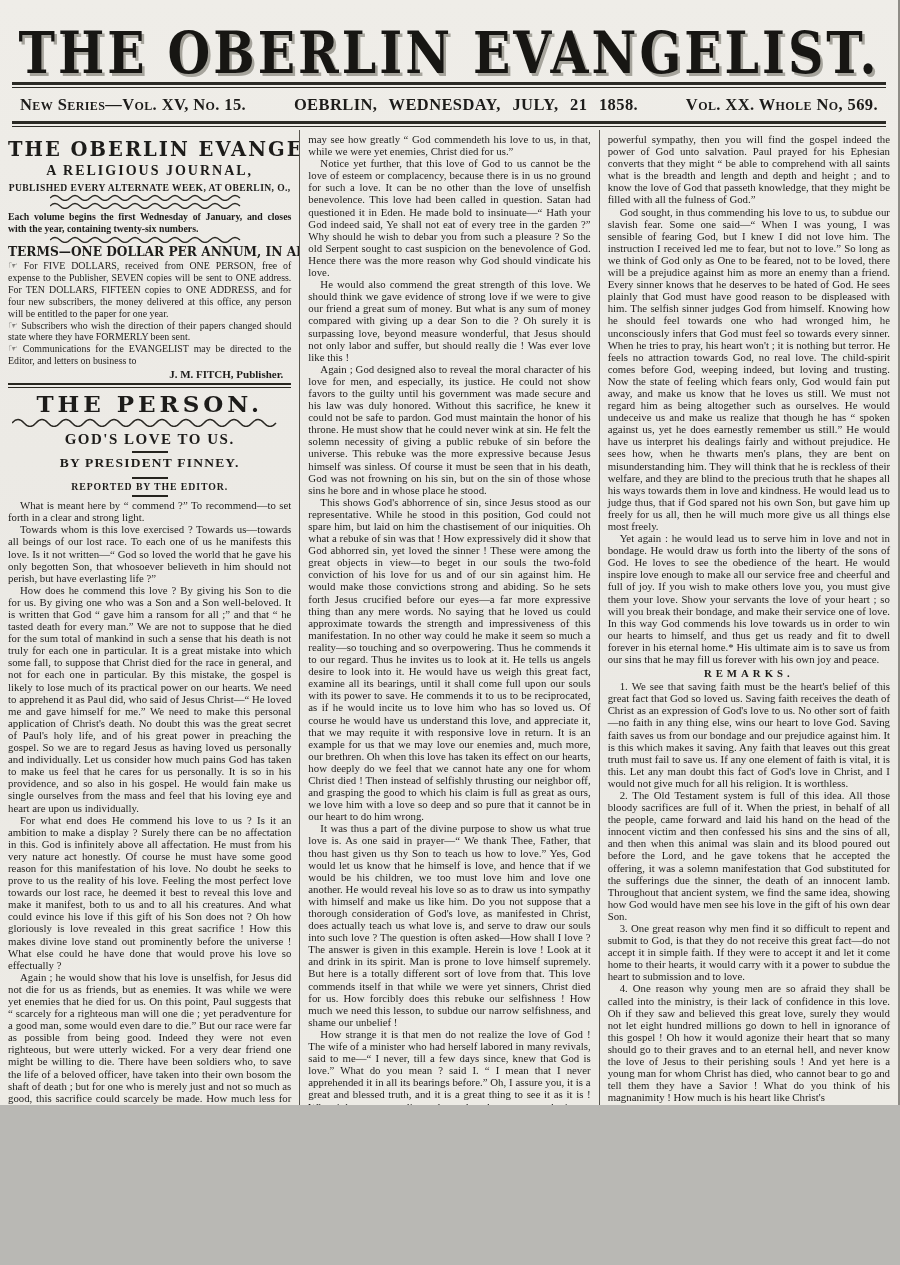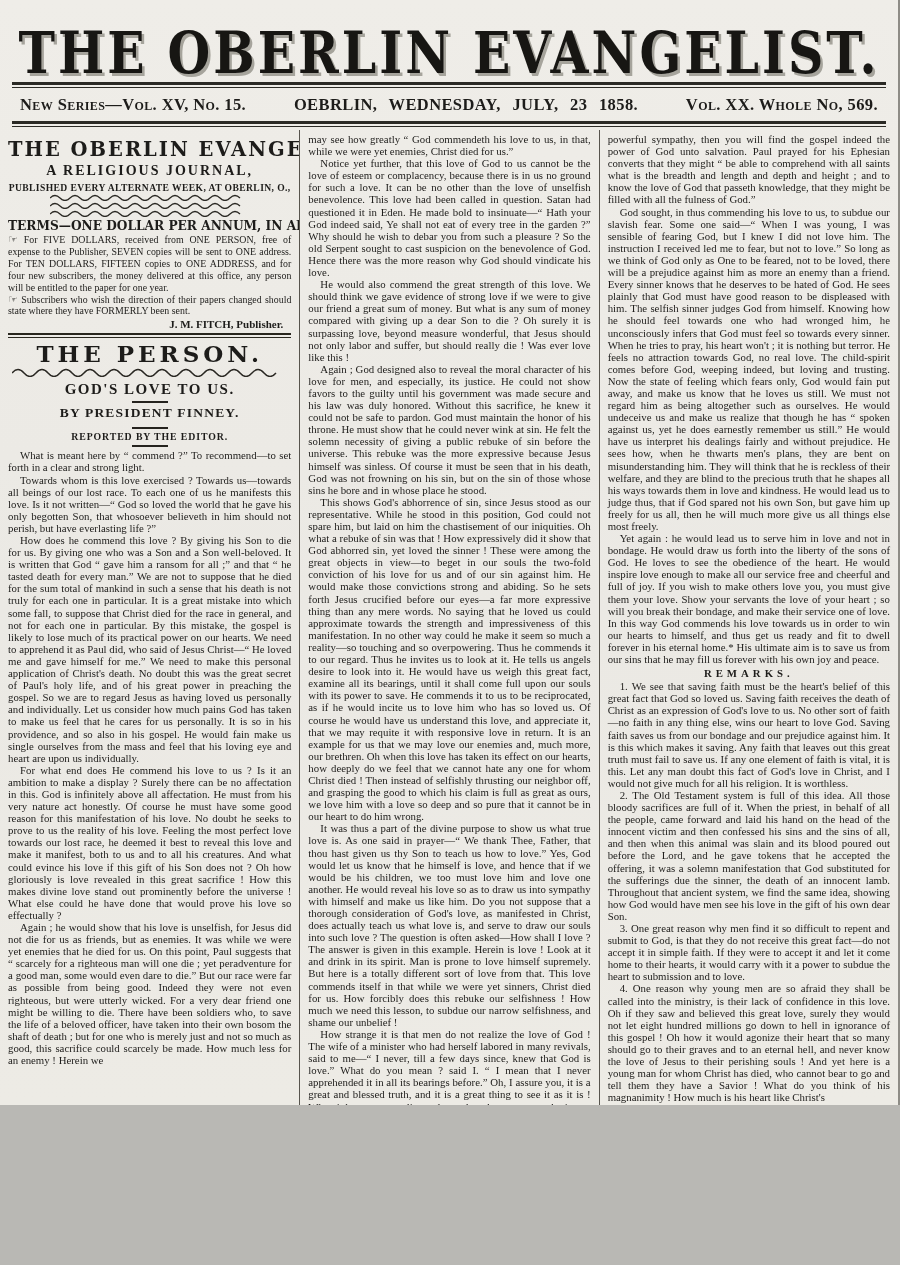--- a/index.html
+++ b/index.html
@@ -70,43 +70,45 @@
 </style>
 </head>
 <body>
 
 <div class="page">
 
   <h1 class="masthead">THE OBERLIN EVANGELIST.</h1>
   <div class="rule-double"></div>
   <div class="dateline">
     <span>New Series—Vol. XV, No. 15.</span>
-    <span class="mid">OEBRLIN, WEDNESDAY, JULY, 23 1858.</span>
+    <span class="mid">OEBRLIN, WEDNESDAY, JULY, 21 1858.</span>
     <span>Vol. XX. Whole No, 569.</span>
   </div>
   <div class="rule-double"></div>
 
   <div class="columns">
 
     <section class="col">
       <h2 class="lc-title">THE OBERLIN EVANGELIST</h2>
       <div class="lc-subtitle">A RELIGIOUS JOURNAL,</div>
       <div class="lc-published">PUBLISHED EVERY ALTERNATE WEEK, AT OBERLIN, O.,</div>
       <svg class="wavy" width="200" height="7" viewBox="0 0 200 7">
           <path d="M0 4 q5 -5 10 0 t10 0 t10 0 t10 0 t10 0 t10 0 t10 0 t10 0 t10 0 t10 0 t10 0 t10 0 t10 0 t10 0 t10 0 t10 0 t10 0 t10 0 t10 0" stroke="#2a2823" stroke-width="1.2" fill="none"></path>
         </svg>
       <svg class="wavy" width="200" height="7" viewBox="0 0 200 7">
           <path d="M0 4 q5 -5 10 0 t10 0 t10 0 t10 0 t10 0 t10 0 t10 0 t10 0 t10 0 t10 0 t10 0 t10 0 t10 0 t10 0 t10 0 t10 0 t10 0 t10 0 t10 0" stroke="#2a2823" stroke-width="1.2" fill="none"></path>
         </svg>
+      <p class="lc-volnote">Each volume begins the first Wednesday of January, and closes with the year, containing twenty-six numbers.</p>
       <svg class="wavy" width="200" height="7" viewBox="0 0 200 7">
           <path d="M0 4 q5 -5 10 0 t10 0 t10 0 t10 0 t10 0 t10 0 t10 0 t10 0 t10 0 t10 0 t10 0 t10 0 t10 0 t10 0 t10 0 t10 0 t10 0 t10 0 t10 0" stroke="#2a2823" stroke-width="1.2" fill="none"></path>
         </svg>
       <div class="lc-terms-head">TERMS—ONE DOLLAR PER ANNUM, IN ADVANCE</div>
       <p class="term"><span class="hand">☞</span> <span>For FIVE DOLLARS, received from ONE PERSON, free of expense to the Publisher, SEVEN copies will be sent to ONE address. For TEN DOLLARS, FIFTEEN copies to ONE ADDRESS, and for four new subscribers, the money delivered at this office, any person will be entitled to the paper for one year.</span></p>
       <p class="term"><span class="hand">☞</span> <span>Subscribers who wish the direction of their papers changed should state where they have FORMERLY been sent.</span></p>
+      <p class="term"><span class="hand">☞</span> <span>Communications for the EVANGELIST may be directed to the Editor, and letters on business to</span></p>
       <div class="lc-publisher">J. M. FITCH, Publisher.</div>
 
       <div class="rule-double-col"></div>
       <h3 class="sermon-head">THE PERSON.</h3>
       <svg class="wavy" width="276" height="9" viewBox="0 0 276 9">
           <path d="M0 5 q6 -7 12 0 t12 0 t12 0 t12 0 t12 0 t12 0 t12 0 t12 0 t12 0 t12 0 t12 0 t12 0 t12 0 t12 0 t12 0 t12 0 t12 0 t12 0 t12 0 t12 0 t12 0 t12 0" stroke="#2a2823" stroke-width="1.4" fill="none"></path>
         </svg>
       <h4 class="sermon-title">GOD'S LOVE TO US.</h4>
       <div class="shortrule"></div>
       <div class="byline">BY PRESIDENT FINNEY.</div>

